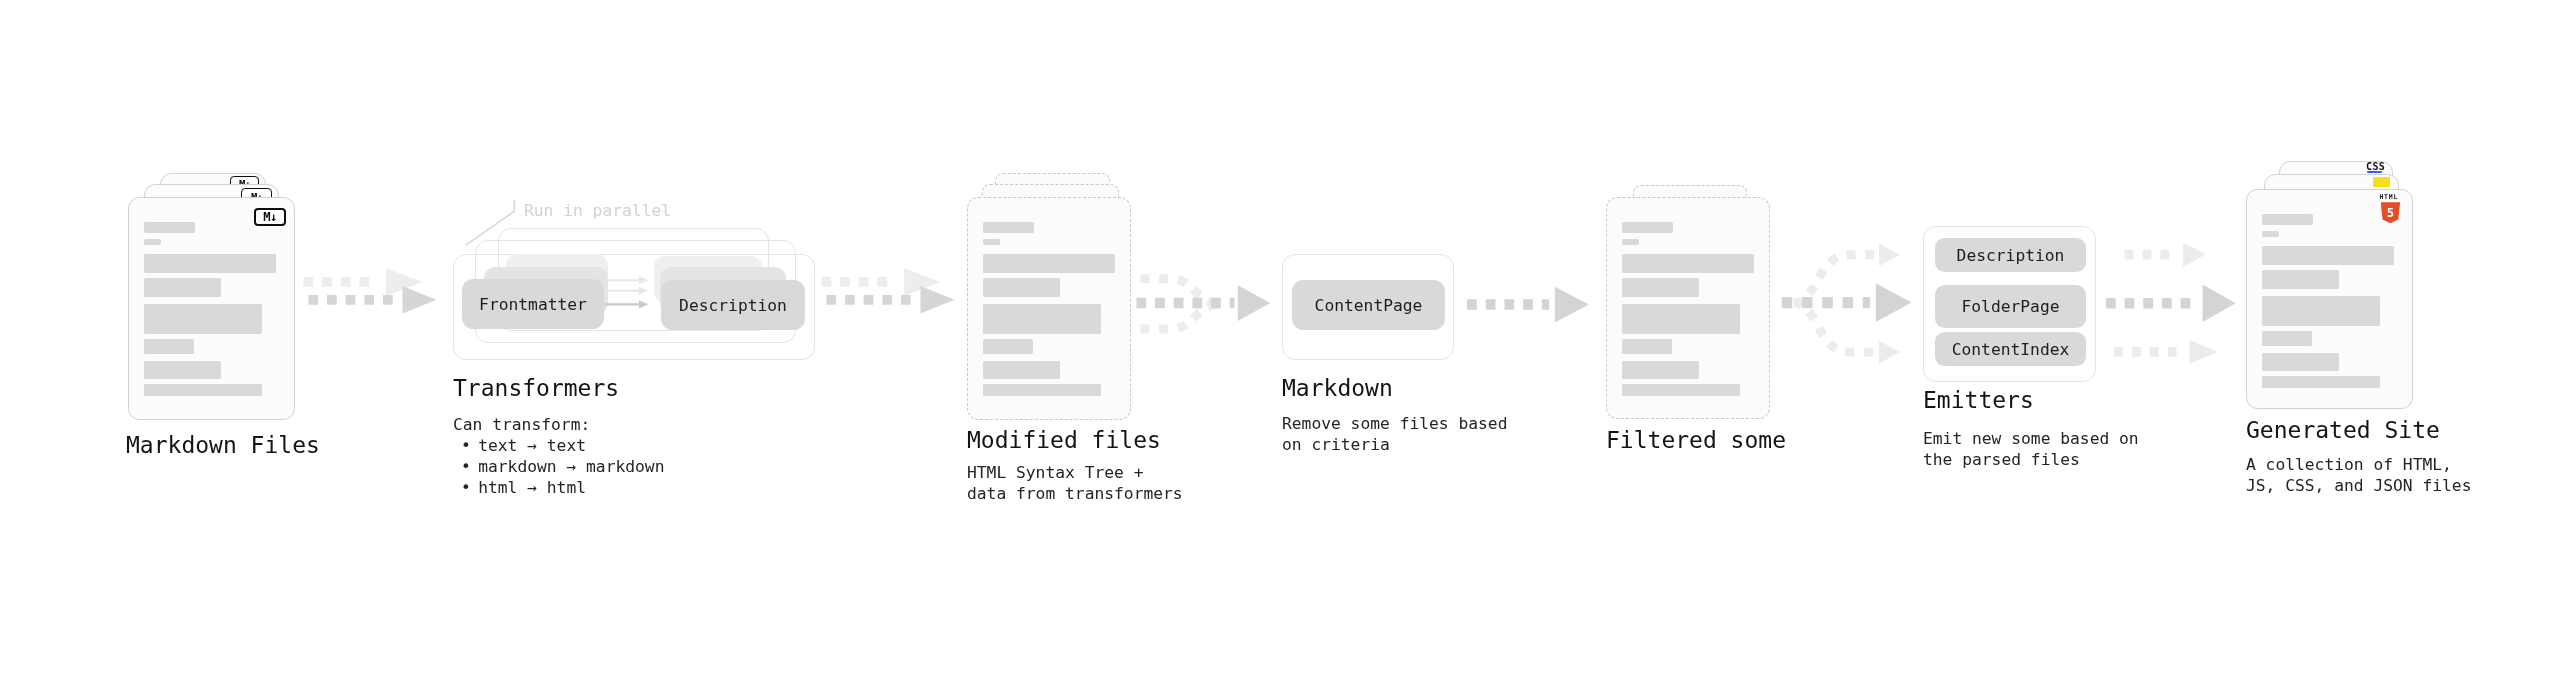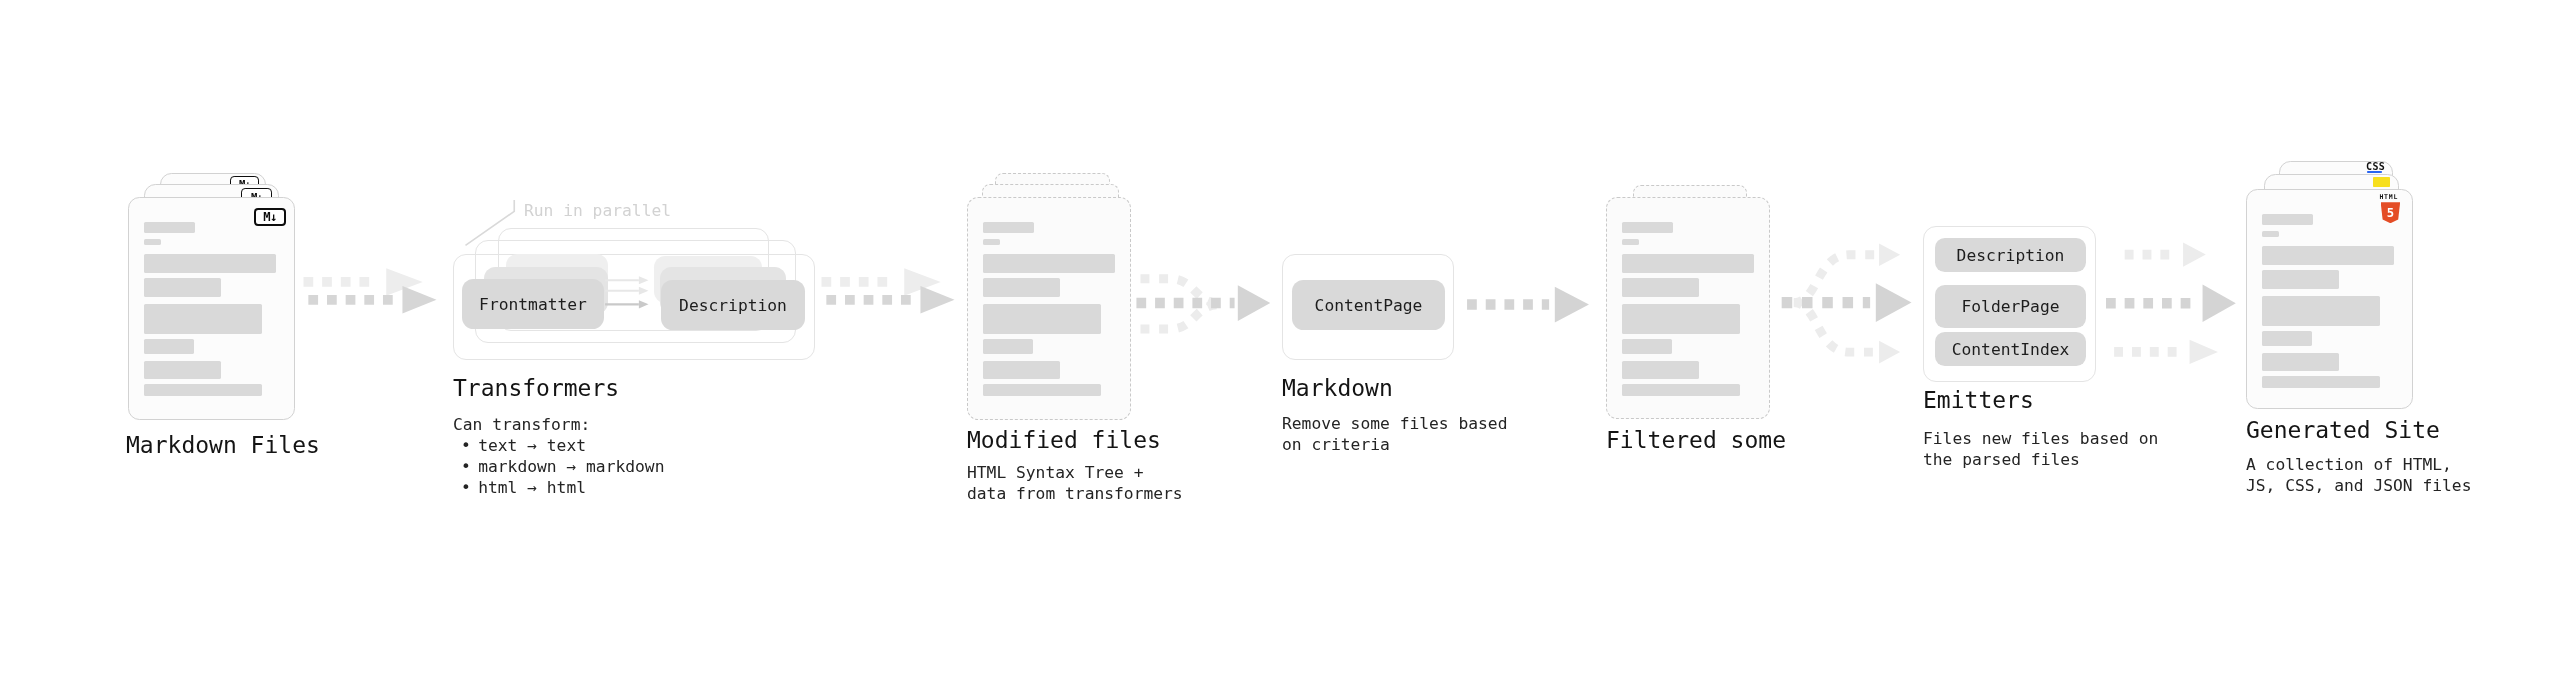--- a/index.html
+++ b/index.html
@@ -188,21 +188,21 @@
     <line x1="7" y1="87" x2="116" y2="87" stroke="#d4d4d4" stroke-width="14" stroke-dasharray="13 12"></line>
     <polygon points="123,63 167,87 123,111" fill="#d4d4d4"></polygon>
   </svg>
 
   <div class="outline" style="left:1923px; top:226px; width:173px; height:156px"></div>
   <div class="btn r12" style="left:1935px; top:238px; width:151px; height:34px">Description</div>
   <div class="btn r12" style="left:1935px; top:285px; width:151px; height:43px">FolderPage</div>
   <div class="btn r12" style="left:1935px; top:332px; width:151px; height:34px">ContentIndex</div>
   <div class="heading" style="left:1923px; top:387px">Emitters</div>
   <div class="desc" style="left:1923px; top:428px">
-    <div>Files new files based on</div>
+    <div>Emit new some based on</div>
     <div>the parsed files</div>
   </div>
 
   <svg style="left:2106px; top:234px" width="142" height="132" viewBox="0 0 175 162">
     <line x1="23" y1="25" x2="88" y2="25" stroke="#ececec" stroke-width="12" stroke-dasharray="11 11"></line>
     <polygon points="95,10 123,25 95,40" fill="#ececec"></polygon>
     <line x1="0" y1="85" x2="112" y2="85" stroke="#d4d4d4" stroke-width="13" stroke-dasharray="12 11"></line>
     <polygon points="119,62 160,85 119,108" fill="#d4d4d4"></polygon>
     <line x1="10" y1="145" x2="96" y2="145" stroke="#ececec" stroke-width="12" stroke-dasharray="11 11"></line>
     <polygon points="103,130 138,145 103,160" fill="#ececec"></polygon>

